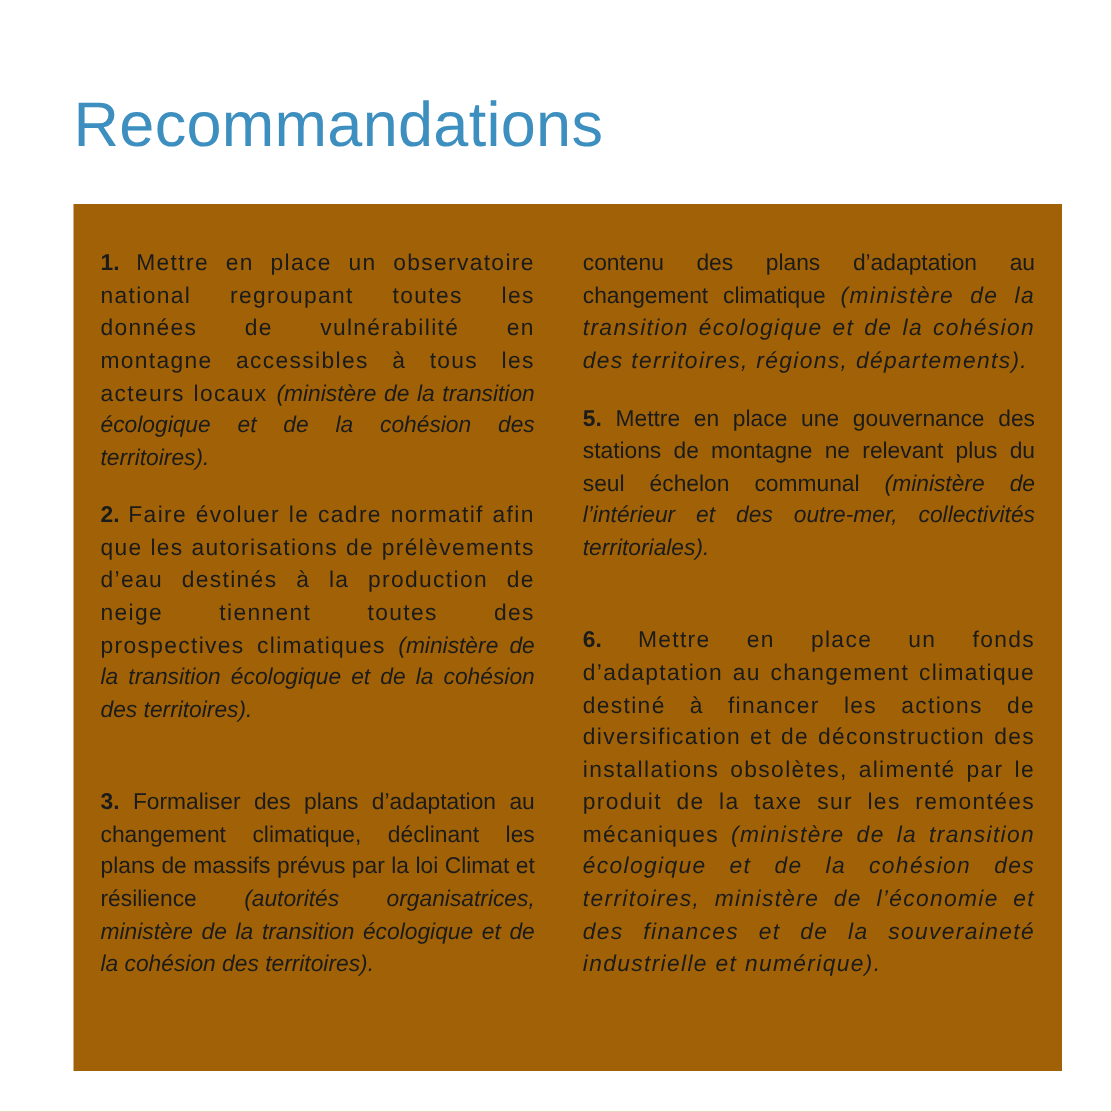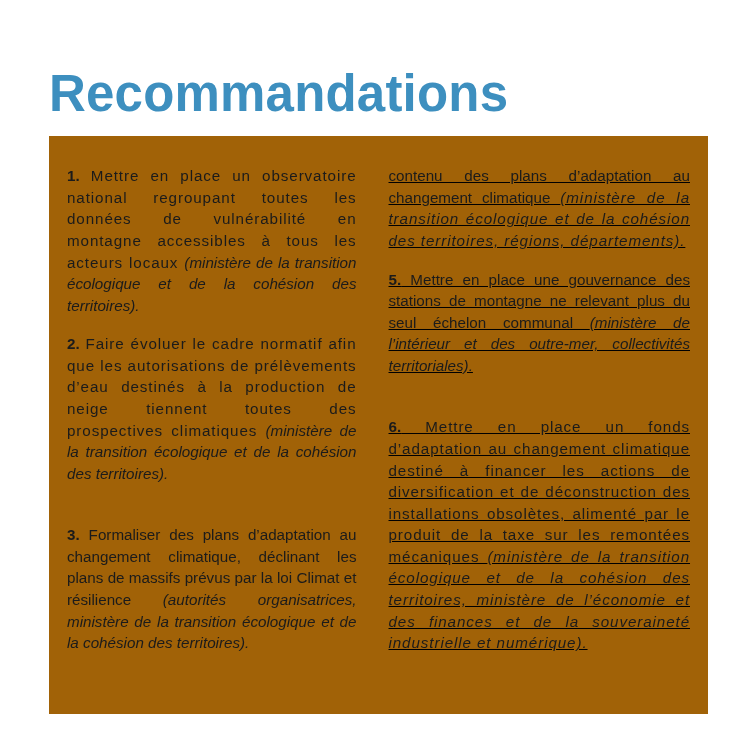--- a/index.html
+++ b/index.html
@@ -16,24 +16,24 @@
   .page {
     position: relative;
     width: 741px;
     height: 741px;
     background: #ffffff;
   }
   .page-title {
     position: absolute;
     left: 49px;
     top: 32px;
-    font-size: 51px;
+    font-size: 42px;
     line-height: 1.1;
     color: #3d8fbf;
-    font-weight: bold;
+    font-weight: normal;
     letter-spacing: 0.2px;
   }
   .panel {
     position: absolute;
     left: 49px;
     top: 136px;
     width: 659px;
     height: 578px;
     background: #a16207;
     box-sizing: border-box;
@@ -43,21 +43,20 @@
   }
   .column {
     width: 50%;
     box-sizing: border-box;
   }
   .col-left {
     padding-right: 22px;
   }
   .col-right {
     padding-left: 10px;
-    text-decoration: underline;
   }
   .rec {
     font-size: 15.2px;
     line-height: 1.42;
     color: #1b1b1b;
     margin-bottom: 17px;
     text-align: justify;
   }
   .rec:last-child {
     margin-bottom: 0;

